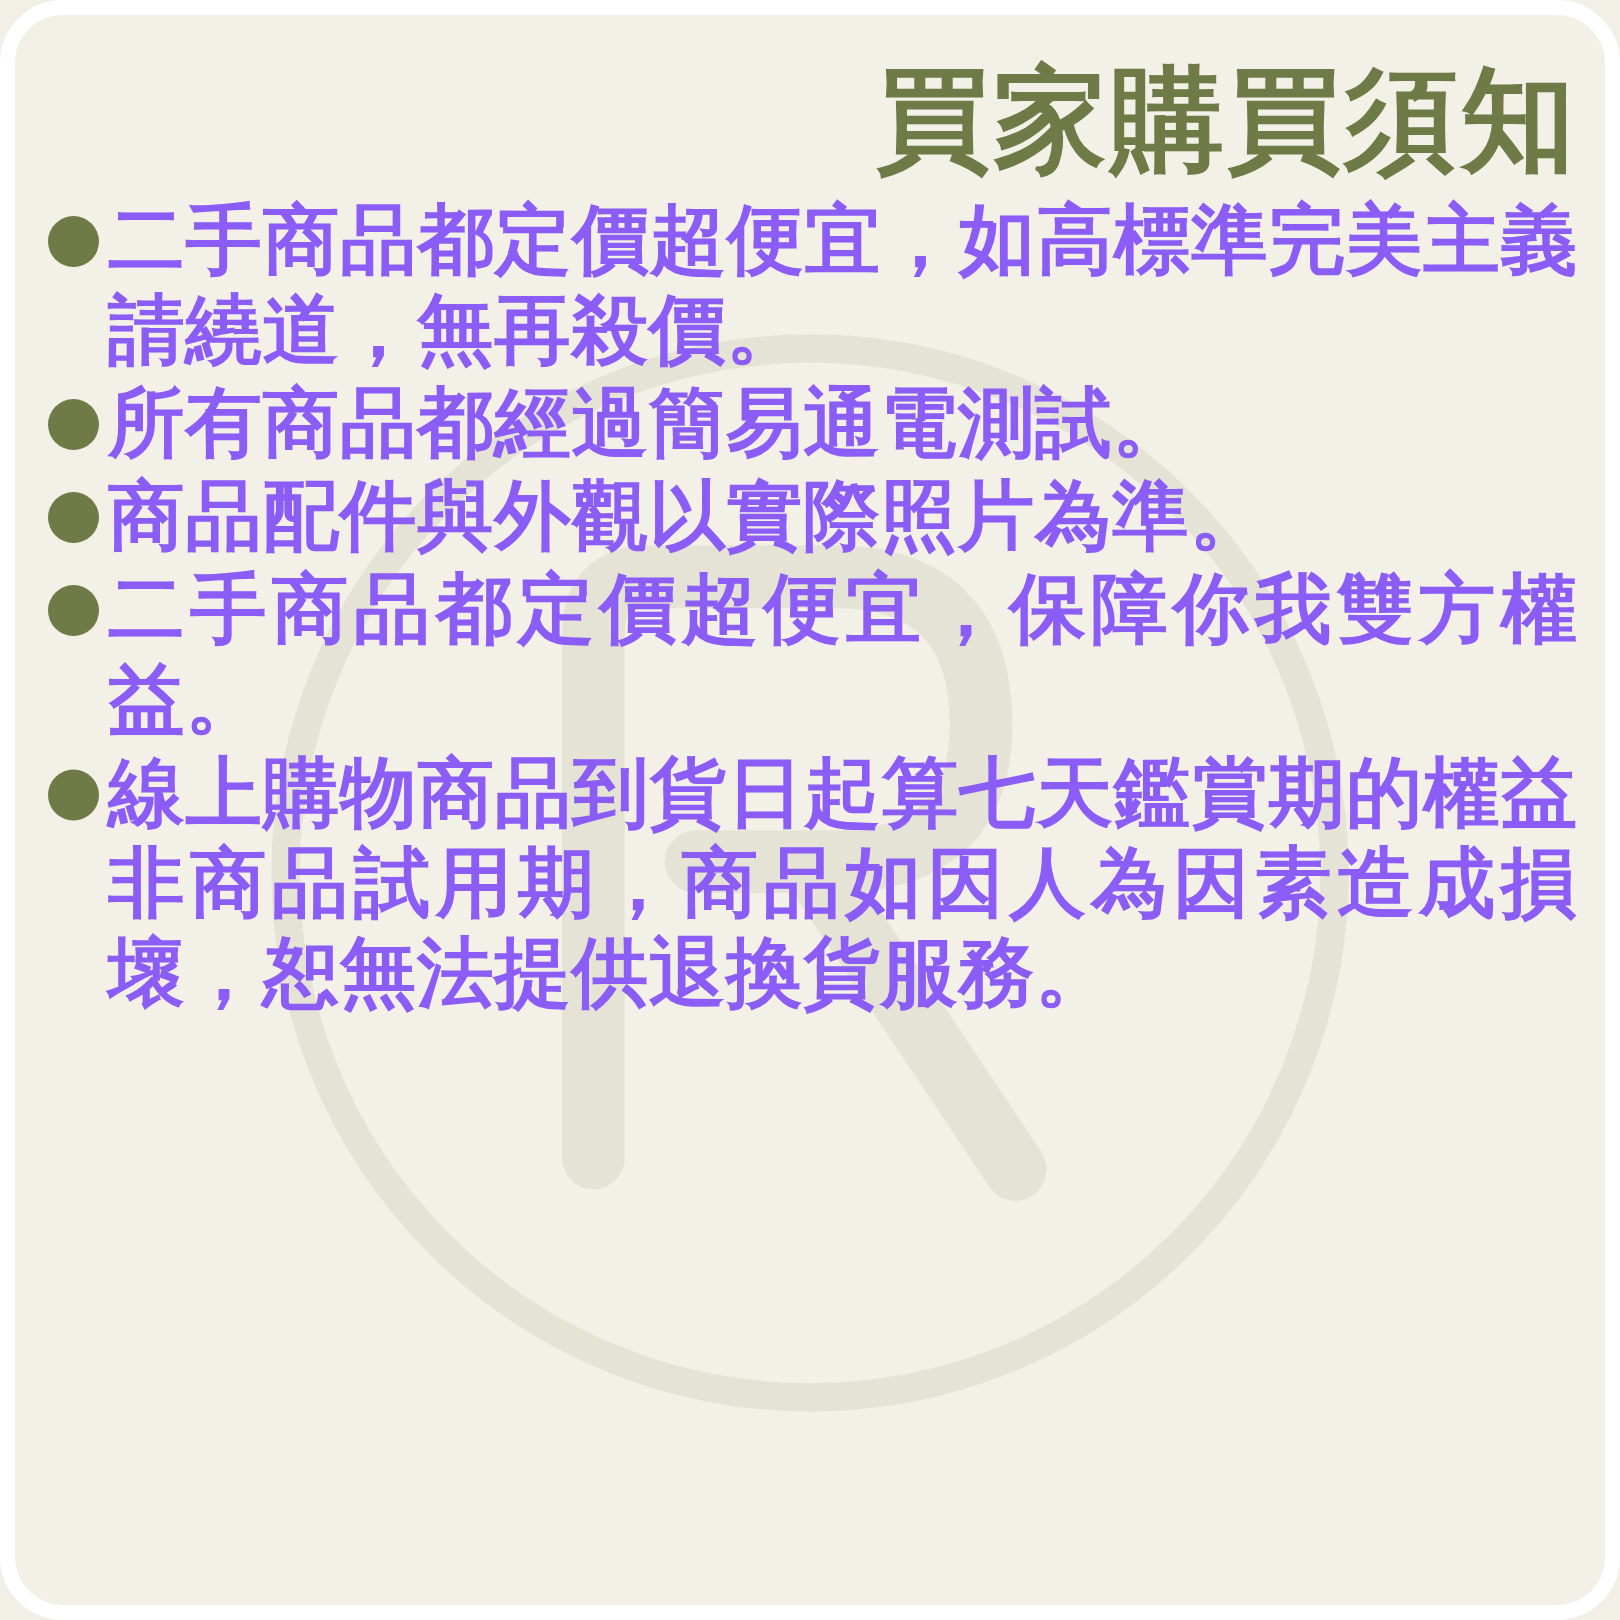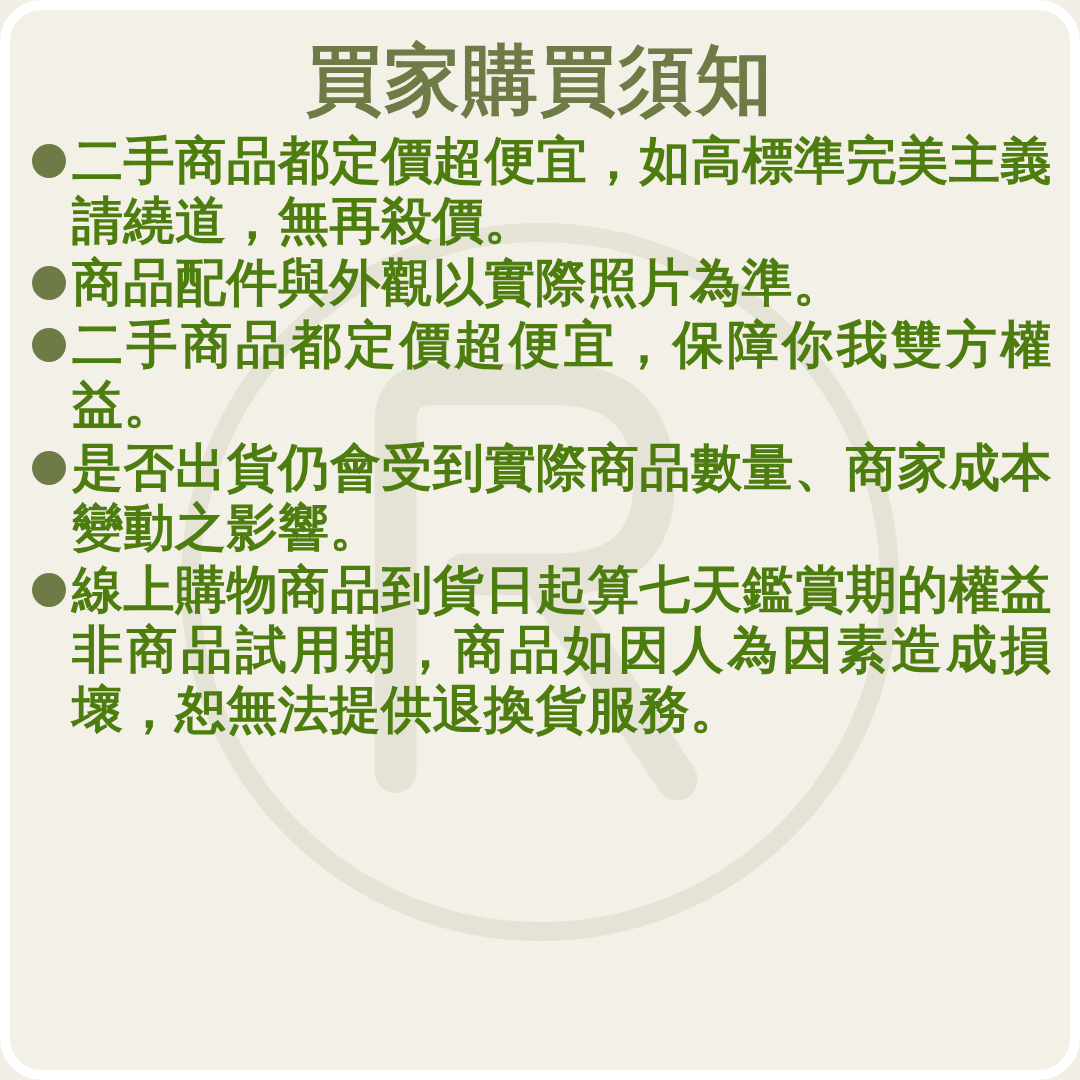--- a/index.html
+++ b/index.html
@@ -35,38 +35,38 @@
     pointer-events: none;
   }
   .watermark svg { width: 100%; height: 100%; display: block; }
 
   .content {
     position: relative;
     z-index: 2;
     padding: 22px 18px 0 18px;
   }
   .title {
-    text-align: center;
+    text-align: right;
     color: #6f7b46;
     font-size: 76px;
     font-weight: bold;
     letter-spacing: 2px;
     line-height: 1.05;
     margin: 8px 0 10px 0;
     font-family: "DejaVu Serif", "Liberation Serif", serif;
   }
   .list {
     margin: 0;
     padding: 0;
     list-style: none;
   }
   .item {
     display: flex;
     align-items: flex-start;
-    color: #4d7c0f;
+    color: #8b5cf6;
     font-size: 51px;
     line-height: 1.18;
     letter-spacing: 0.5px;
     margin-bottom: 2px;
     font-family: "DejaVu Serif", "Liberation Serif", serif;
     font-weight: 600;
   }
   .bullet {
     flex: 0 0 auto;
     width: 34px;
@@ -98,29 +98,29 @@
   <div class="content">
     <div class="title">買家購買須知</div>
 
     <ul class="list">
       <li class="item">
         <span class="bullet"></span>
         <span class="item-text">二手商品都定價超便宜，如高標準完美主義請繞道，無再殺價。</span>
       </li>
       <li class="item">
         <span class="bullet"></span>
+        <span class="item-text">所有商品都經過簡易通電測試。</span>
+      </li>
+      <li class="item">
+        <span class="bullet"></span>
         <span class="item-text">商品配件與外觀以實際照片為準。</span>
       </li>
       <li class="item">
         <span class="bullet"></span>
         <span class="item-text">二手商品都定價超便宜，保障你我雙方權益。</span>
-      </li>
-      <li class="item">
-        <span class="bullet"></span>
-        <span class="item-text">是否出貨仍會受到實際商品數量、商家成本變動之影響。</span>
       </li>
       <li class="item">
         <span class="bullet"></span>
         <span class="item-text">線上購物商品到貨日起算七天鑑賞期的權益非商品試用期，商品如因人為因素造成損壞，恕無法提供退換貨服務。</span>
       </li>
     </ul>
   </div>
 </div>
 
 </body></html>

